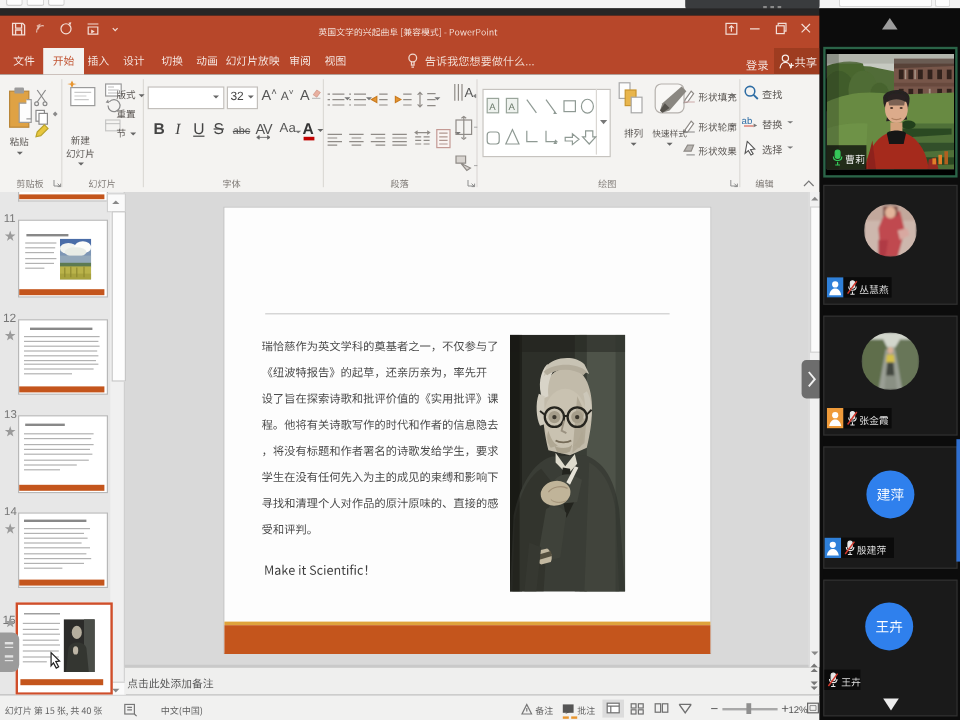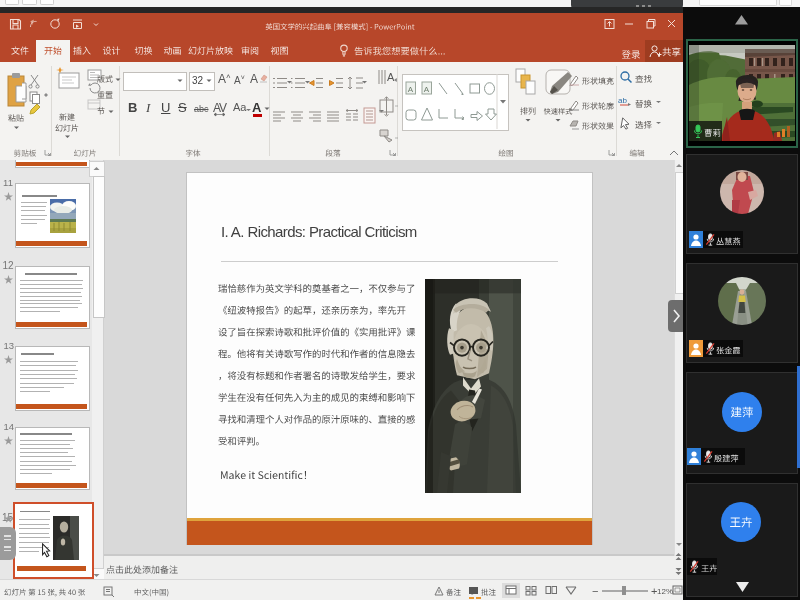--- a/index.html
+++ b/index.html
@@ -451,21 +451,20 @@
     <div style="position:absolute;left:0px;top:527px;width:16px;height:33px;background:#9b9b9b;border-radius:0 6px 6px 0"></div>
     <div>
       <div style="position:absolute;left:4px;top:535.0px;width:7px;height:1.6px;background:#e2e2e2"></div>
       <div style="position:absolute;left:4px;top:538.5px;width:7px;height:1.6px;background:#e2e2e2"></div>
     </div>
     <div>
       <div style="position:absolute;left:4px;top:546.0px;width:7px;height:1.6px;background:#e2e2e2"></div>
       <div style="position:absolute;left:4px;top:549.5px;width:7px;height:1.6px;background:#e2e2e2"></div>
     </div>
     <div style="position:absolute;left:186px;top:172px;width:407px;height:373px;background:#fdfdfd;border:1px solid #c2c2c2;box-sizing:border-box"></div>
-    <div style="position:absolute;left:221px;top:223px;font-size:15px;color:#404040;letter-spacing:-0.6px;font-family:'Liberation Sans',sans-serif">I. A. Richards: Practical Criticism</div>
     <div style="position:absolute;left:221px;top:261px;width:337px;height:1px;background:#cdcdcd;"></div>
     <svg style="position:absolute;left:425px;top:279px" width="96" height="214" viewBox="0 0 96 209" preserveAspectRatio="none">
 <rect width="96" height="209" fill="#2d2f29"></rect>
 <rect x="58" width="38" height="209" fill="#4e5349"></rect>
 <rect x="54" width="10" height="209" fill="#3a3e36"></rect>
 <rect x="0" width="10" height="209" fill="#1f201b"></rect>
 <path d="M0 209l3-62c6-28 18-44 32-48l28-1c16 6 24 20 28 44l5 67z" fill="#3a3d36"></path>
 <path d="M2 209l2-58c4-22 12-36 22-42l8 10-6 90z" fill="#32342d"></path>
 <path d="M66 104c12 6 20 22 22 40l3 65H62z" fill="#41443c"></path>
 <path d="M32 94c-5-20-7-44 0-58 6-11 24-13 31 0 8 14 6 36 1 56l-14 6z" fill="#c2bbaa"></path>

